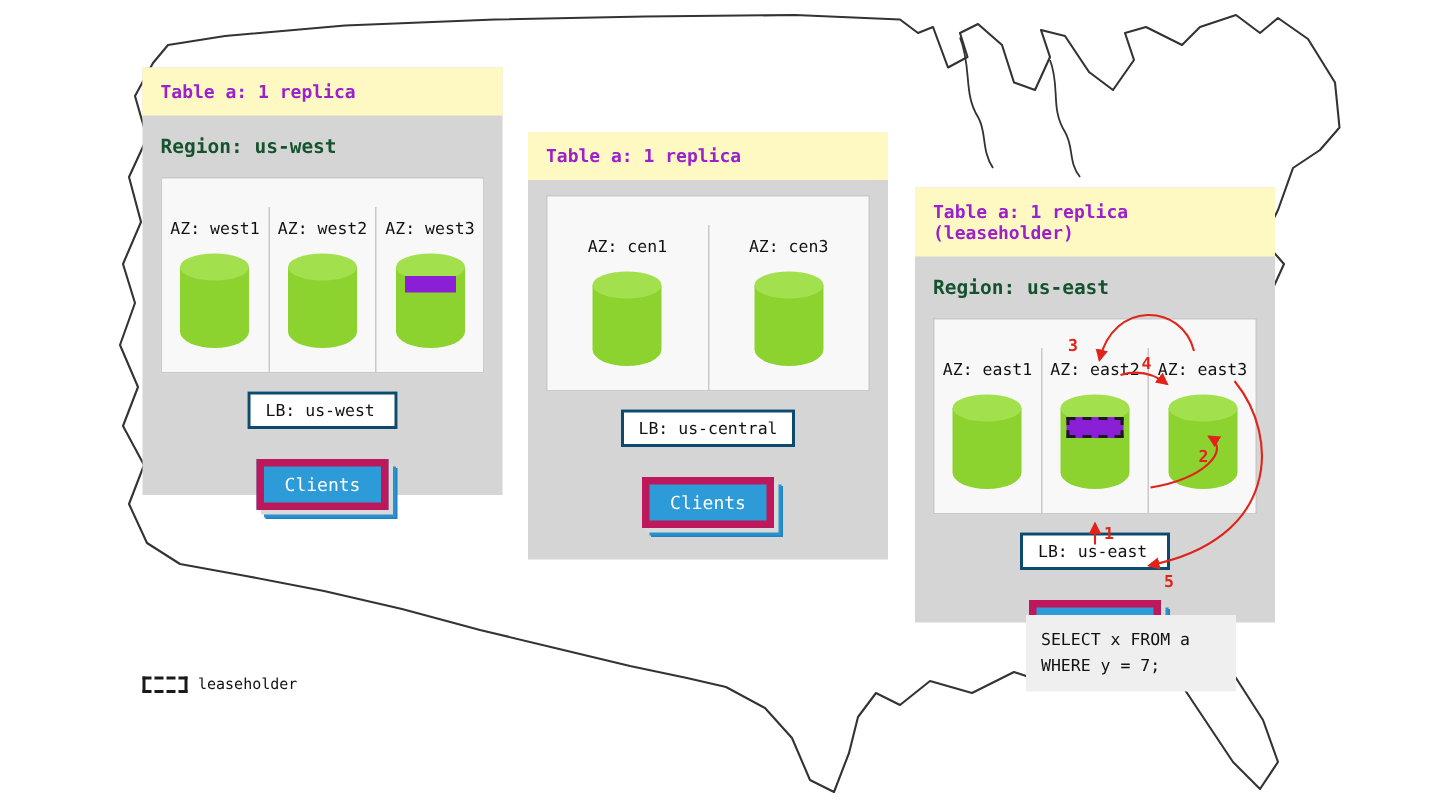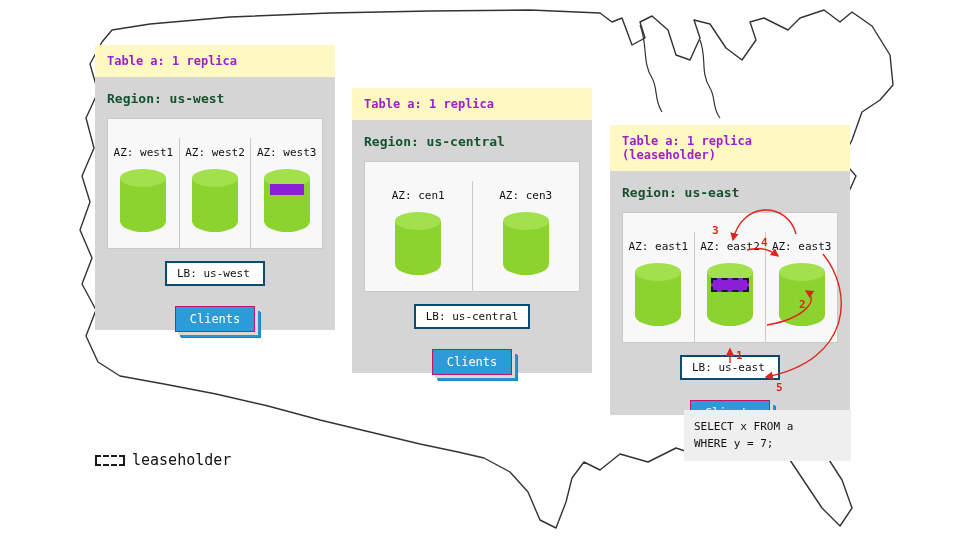--- a/index.html
+++ b/index.html
@@ -25,33 +25,33 @@
   .cyl::before { content:""; position:absolute; left:0; top:-9px; width:46px; height:18px;
          border-radius:50%; background:#a2e04e; }
   .chip { position:absolute; z-index:2; left:50%; transform:translateX(-50%); top:6px;
           width:34px; height:11px; background:#8a1fd6; }
   .chip.lease { border:2px dashed #1a1a1a; height:14px; width:38px; }
 
   .lb { margin:12px auto 0; background:#ffffff; border:2px solid #0c4a6e; padding:4px 10px;
         font-size:11px; width:max-content; min-width:100px; color:#111; }
 
   .clients-wrap { display:flex; justify-content:center; margin-top:20px; }
-  .clients { background:#2d9bd8; border:1px solid #be185d; color:#ffffff; font-size:12px;
+  .clients { background:#2d9bd8; border:5px solid #be185d; color:#ffffff; font-size:12px;
              font-family:inherit; padding:5px 14px;
              box-shadow:3px 3px 0 #d9d9d9, 5px 5px 0 #2a91cf, 6px 6px 0 #1f83bd; }
 
-  .sql-box { position:absolute; left:684px; top:410px; width:167px; z-index:4;
+  .sql-box { position:absolute; left:684px; top:410px; width:140px; z-index:4;
              background:#efefef; padding:9px 10px; font-size:11px; line-height:1.5;
              color:#111; white-space:pre-line; }
 
   .flow-num { position:absolute; z-index:7; color:#e02419; font-size:11px; font-weight:bold; }
 
   .legend { position:absolute; left:95px; top:451px; display:flex; align-items:center; gap:7px; z-index:2; }
   .legend-swatch { width:30px; height:11px; background:#ffffff; border:2px dashed #1a1a1a; }
-  .legend-label { font-size:15px; color:#111; }
+  .legend-label { font-size:10px; color:#111; }
 </style>
 </head>
 <body>
 
 <div class="stage">
 
   <svg class="map-layer" width="960" height="540" viewBox="0 0 960 540">
     <path d="M 112,30 L 150,24 L 230,17 L 330,13 L 430,11 L 530,10 L 600,13
              L 612,22 L 622,18 L 632,45 L 645,38 L 640,22 L 652,16
              L 668,30 L 676,55 L 690,60 L 700,38 L 694,20 L 710,24
@@ -96,21 +96,20 @@
       <div class="lb">LB: us-west</div>
       <div class="clients-wrap">
         <button class="clients">Clients</button>
       </div>
     </div>
   </div>
 
   <div class="panel" style="left:352px; top:88px; height:285px;">
     <div class="panel-header">Table a: 1 replica</div>
     <div class="panel-body">
-      <div class="region-label">Region: us-central</div>
       <div class="az-box">
         <div class="az-col">
           <div class="az-label">AZ: cen1</div>
           <div class="cyl"></div>
         </div>
         <div class="az-col">
           <div class="az-label">AZ: cen3</div>
           <div class="cyl"></div>
         </div>
       </div>

